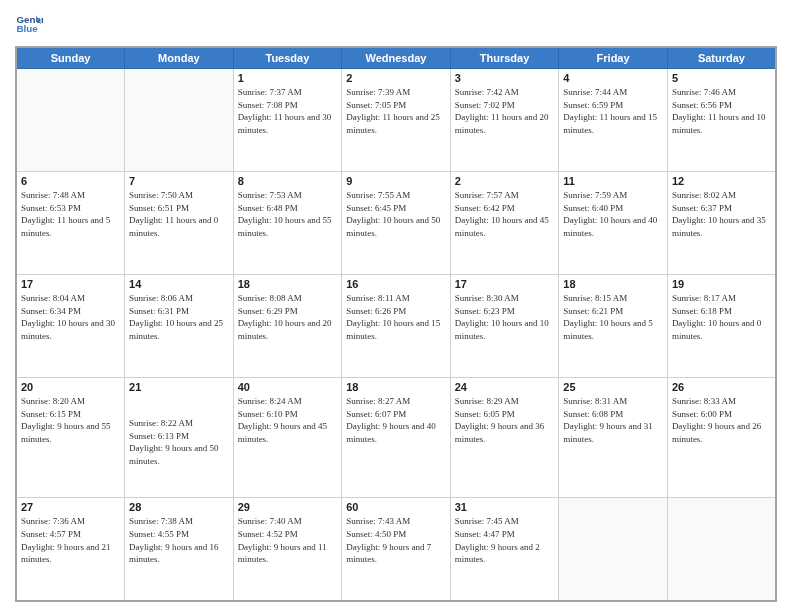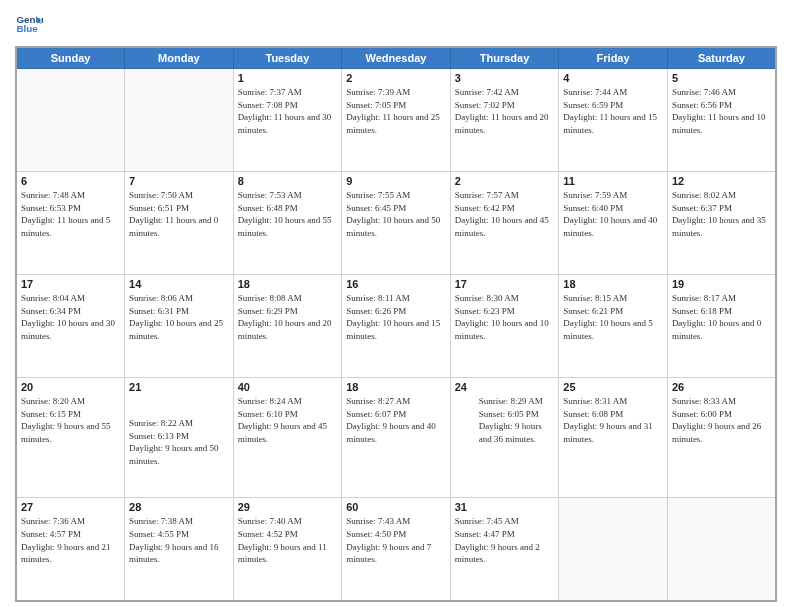--- a/index.html
+++ b/index.html
@@ -272,21 +272,21 @@
 Daylight: 9 hours and 45 minutes.</div>
           </td>
           <td>
             <span class="day-number">18</span>
             <div class="day-info" style="white-space: pre-line;">Sunrise: 8:27 AM
 Sunset: 6:07 PM
 Daylight: 9 hours and 40 minutes.</div>
           </td>
           <td>
             <span class="day-number">24</span>
-            <div class="day-info" style="white-space: pre-line; margin-left: 24px;">Sunrise: 8:29 AM
+            <div class="day-info" style="white-space: pre-line;">Sunrise: 8:29 AM
 Sunset: 6:05 PM
 Daylight: 9 hours and 36 minutes.</div>
           </td>
           <td>
             <span class="day-number">25</span>
             <div class="day-info" style="white-space: pre-line;">Sunrise: 8:31 AM
 Sunset: 6:08 PM
 Daylight: 9 hours and 31 minutes.</div>
           </td>
           <td>

